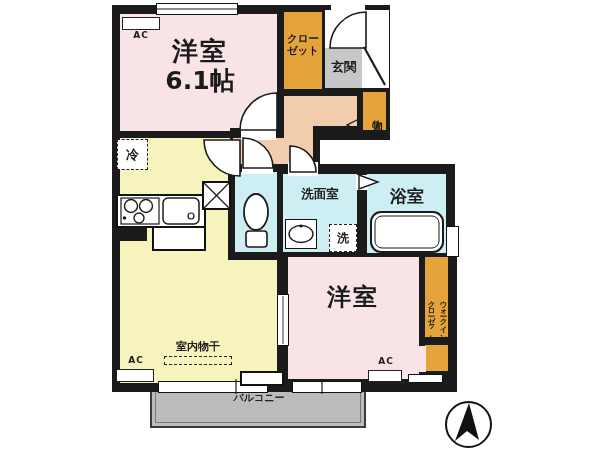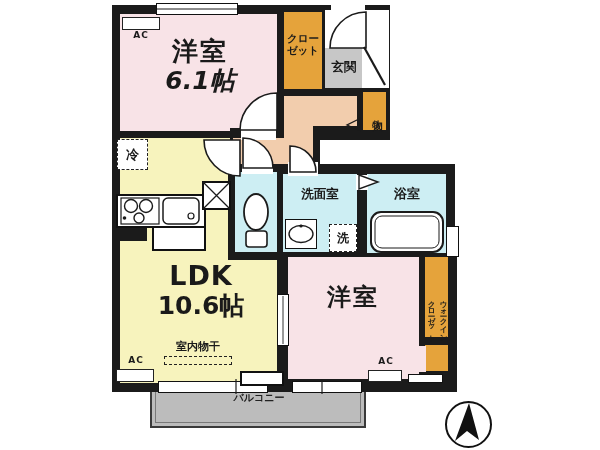--- a/index.html
+++ b/index.html
@@ -115,31 +115,29 @@
       <rect x="375" y="216" width="64" height="32" rx="7" stroke-width="1"></rect>
       <line x1="236" y1="379" x2="236" y2="394" stroke-width="1.2"></line>
       <line x1="322" y1="379" x2="322" y2="394" stroke-width="1.2"></line>
       <line x1="157" y1="9" x2="237" y2="9" stroke-width="1"></line>
       <line x1="283" y1="296" x2="283" y2="344" stroke-width="0.9"></line>
       <polygon points="469,403 455,441 467,431 479,440" fill="#111" stroke="none"></polygon>
     </g>
   </svg>
 
   <div class="lbl" style="left:158px;top:37px;width:84px;font-size:26px;letter-spacing:2px;">洋室</div>
-  <div class="lbl" style="left:152px;top:67px;width:96px;font-size:25px;font-style:italic;">6.1帖</div>
+  <div class="lbl" style="left:152px;top:67px;width:96px;font-size:25px;">6.1帖</div>
   <div class="lbl" style="left:283px;top:32px;width:40px;font-size:10.5px;">
     <span style="display:block">クロー</span>
     <span style="display:block">ゼット</span>
   </div>
   <div class="lbl" style="left:326px;top:60px;width:36px;font-size:12.5px;">玄関</div>
   <div class="lbl vert" style="left:366px;top:95px;width:18px;height:34px;font-size:10.5px;">物入</div>
-  <div class="lbl" style="left:156px;top:260px;width:90px;font-size:27px;letter-spacing:1px;">LDK</div>
-  <div class="lbl" style="left:148px;top:292px;width:106px;font-size:25px;">10.6帖</div>
   <div class="lbl" style="left:289px;top:187px;width:62px;font-size:12.5px;">洗面室</div>
-  <div class="lbl" style="left:385px;top:187px;width:44px;font-size:13px;text-align:center;">浴室</div>
+  <div class="lbl" style="left:385px;top:187px;width:44px;font-size:17px;text-align:center;">浴室</div>
   <div class="lbl" style="left:306px;top:284px;width:94px;font-size:24px;letter-spacing:2px;">洋室</div>
   <div class="lbl vert" style="left:424px;top:261px;width:25px;height:110px;font-size:7.5px;line-height:12px;">
     <span style="display:block">ウォークイン</span>
     <span style="display:block">クローゼット</span>
   </div>
   <div class="lbl" style="left:162px;top:341px;width:72px;font-size:11px;">室内物干</div>
   <div class="lbl" style="left:213px;top:392px;width:92px;font-size:10px;color:#222;">バルコニー</div>
   <div class="lbl" style="left:126px;top:30px;width:30px;font-size:9px;letter-spacing:1px;">AC</div>
   <div class="lbl" style="left:121px;top:355px;width:30px;font-size:9px;letter-spacing:1px;">AC</div>
   <div class="lbl" style="left:371px;top:356px;width:30px;font-size:9px;letter-spacing:1px;">AC</div>

